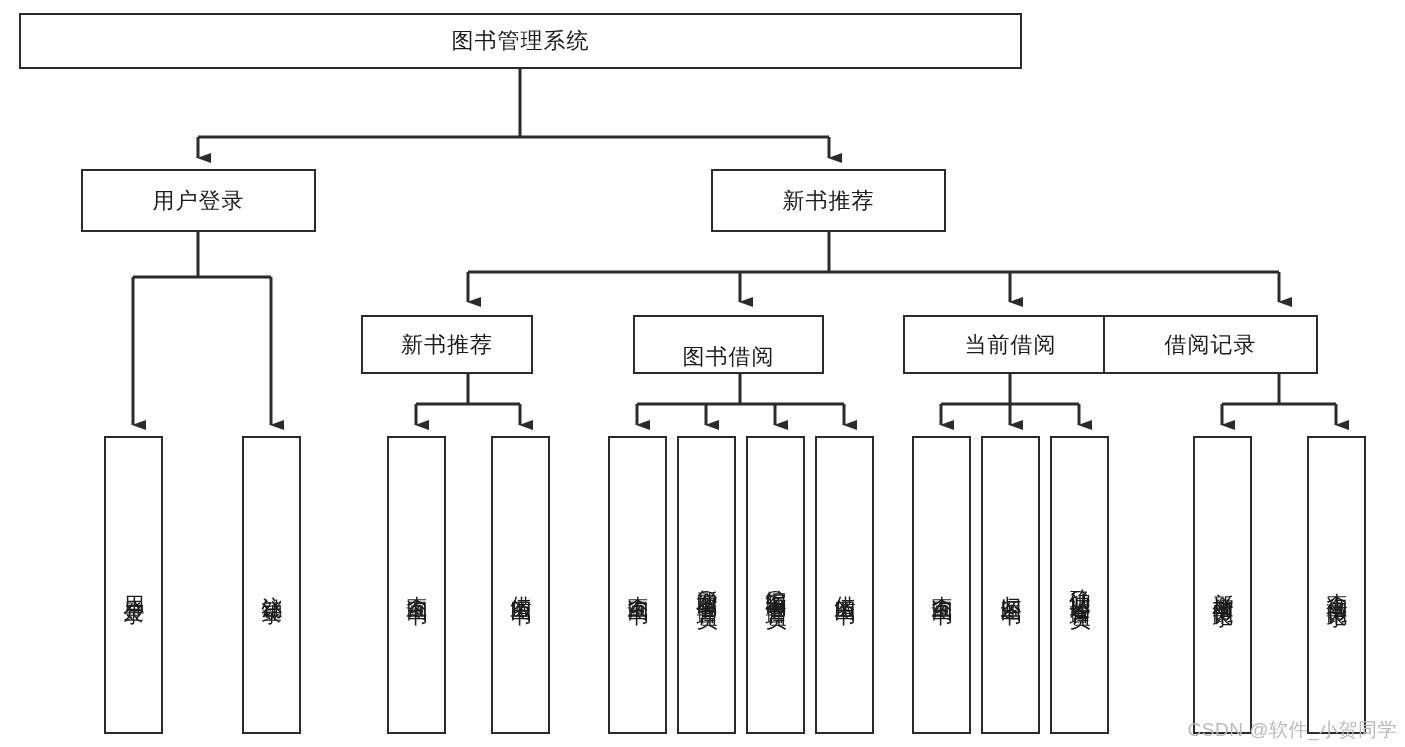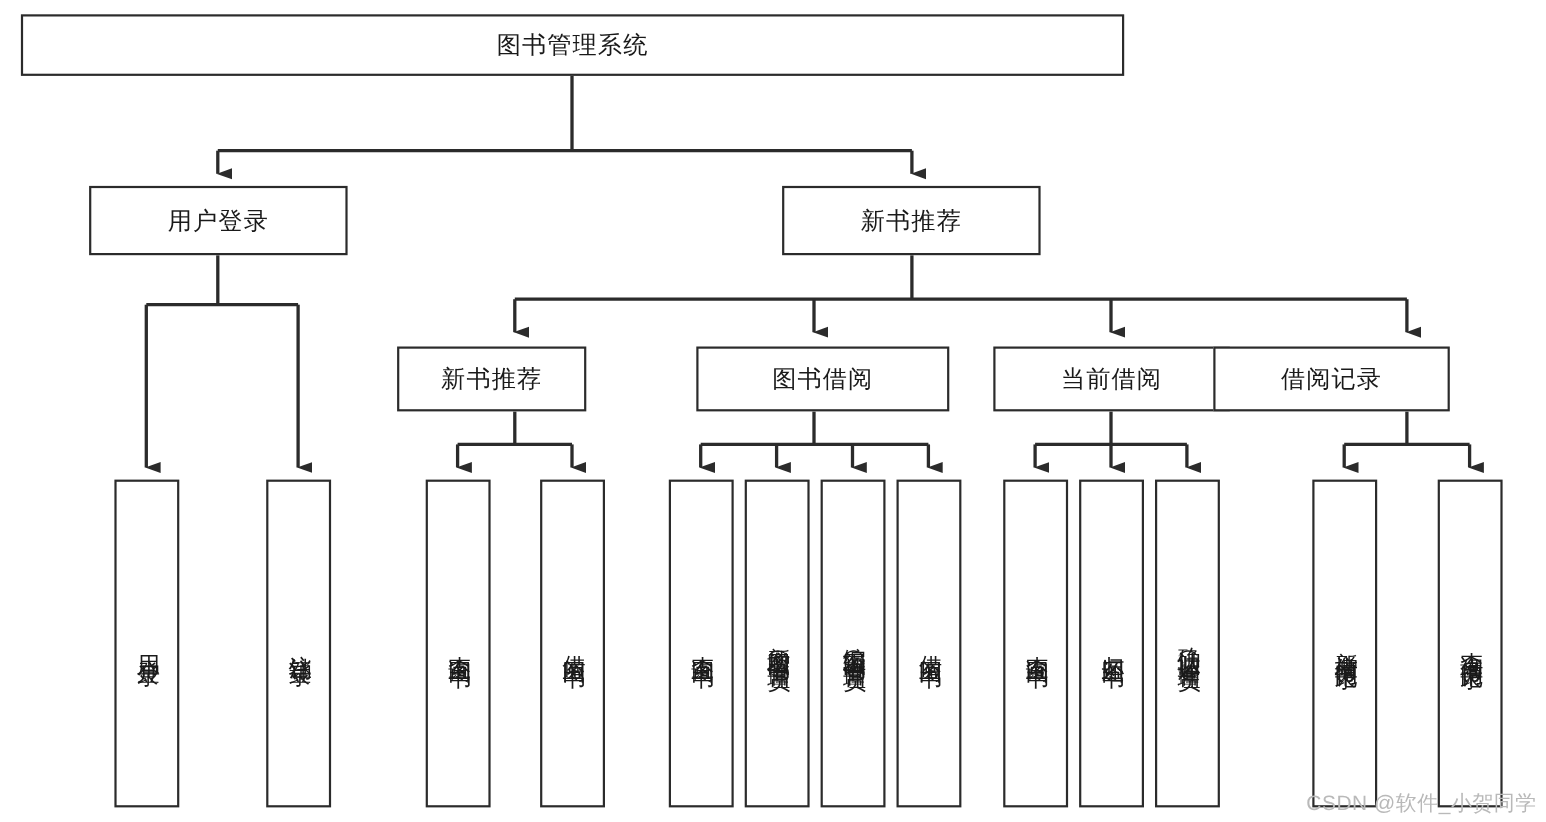--- a/index.html
+++ b/index.html
@@ -124,21 +124,21 @@
   <div class="node h" style="left:81px; top:169px; width:235px; height:63px;">
     <span class="htext">用户登录</span>
   </div>
   <div class="node h" style="left:711px; top:169px; width:235px; height:63px;">
     <span class="htext">新书推荐</span>
   </div>
 
   <div class="node h" style="left:361px; top:315px; width:172px; height:59px;">
     <span class="htext">新书推荐</span>
   </div>
-  <div class="node h" style="left:633px; top:315px; width:230px; height:59px;">
+  <div class="node h" style="left:633px; top:315px; width:191px; height:59px;align-items:flex-end;">
     <span class="htext">图书借阅</span>
   </div>
   <div class="node h" style="left:903px; top:315px; width:215px; height:59px;">
     <span class="htext">当前借阅</span>
   </div>
   <div class="node h" style="left:1103px; top:315px; width:215px; height:59px;">
     <span class="htext">借阅记录</span>
   </div>
 
   <div class="node v" style="left:104px; top:436px; width:59px; height:298px;">

